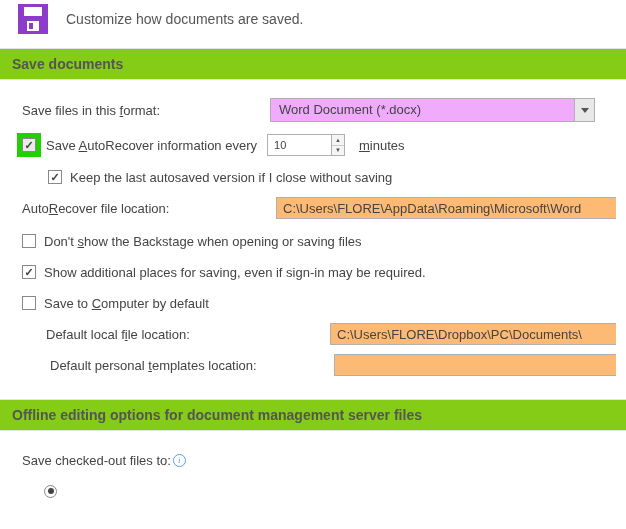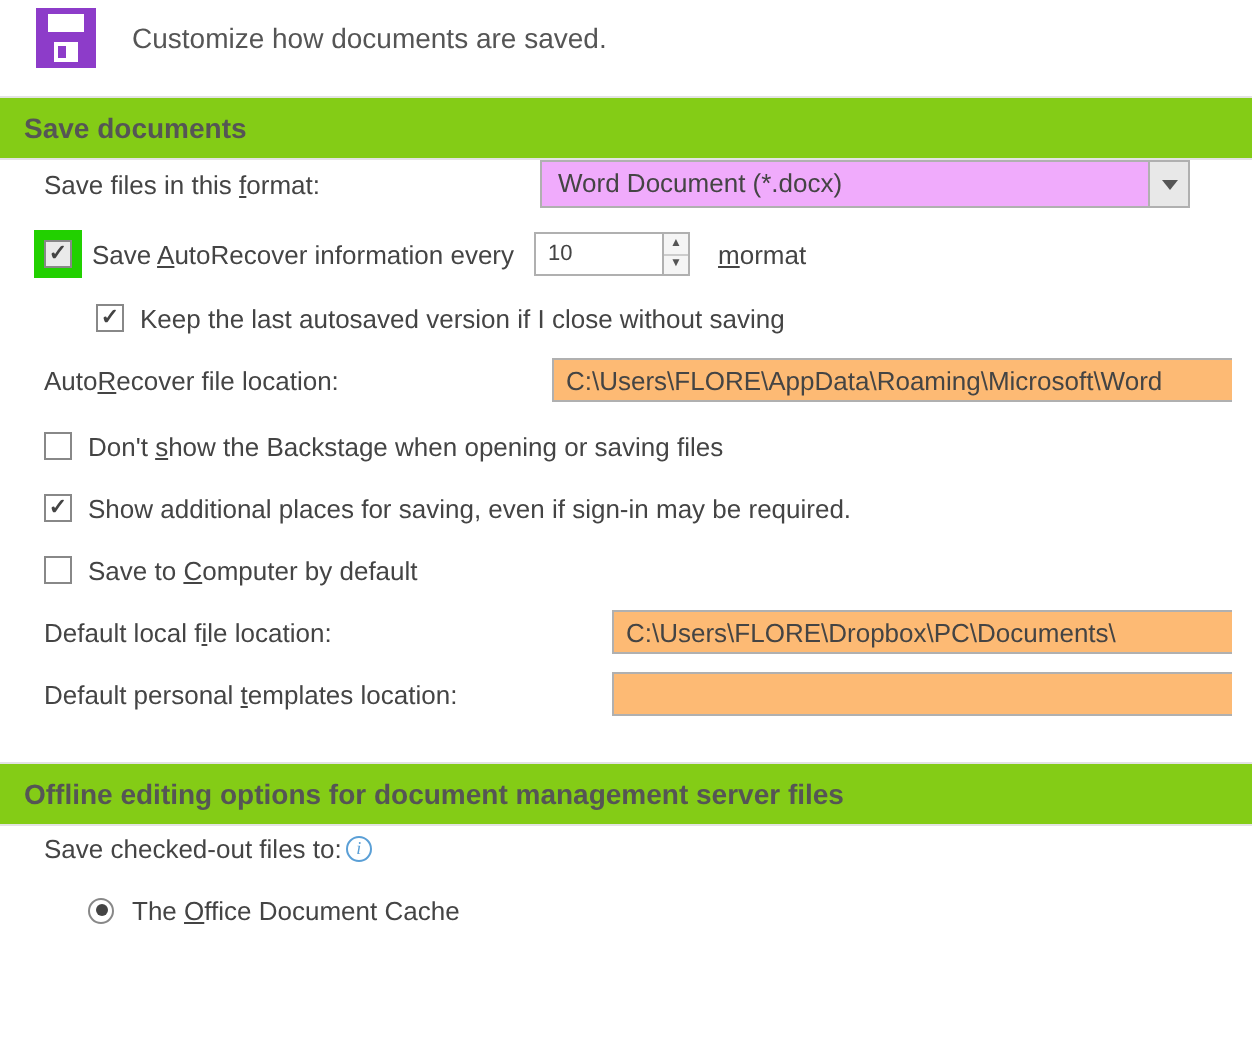--- a/index.html
+++ b/index.html
@@ -49,21 +49,21 @@
   .header-text { font-size: 14px; color: #555; }
   .section-header {
     background: #84cc16;
     padding: 7px 12px;
     font-weight: 600;
     font-size: 14px;
     color: #555;
     border-top: 1px solid #e3e3e3;
     border-bottom: 1px solid #e3e3e3;
   }
-  .section-body { padding: 0 10px 14px 22px; }
+  .section-body { padding: 18px 10px 14px 22px; }
   .row {
     display: flex;
     align-items: center;
     margin-bottom: 9px;
     min-height: 22px;
   }
   .row.gap-lg { margin-bottom: 11px; }
   .lbl { color: #444; }
   .u { text-decoration: underline; }
   .dropdown {
@@ -227,21 +227,21 @@
       <span>Save </span><span class="u">A</span><span>utoRecover information every</span>
     </span>
     <div class="spinner">
       <input type="text" value="10" style="">
       <div class="spinner-btns">
         <div>▲</div>
         <div>▼</div>
       </div>
     </div>
     <span class="lbl">
-      <span class="u">m</span><span>ormat</span>
+      <span class="u">m</span><span>inutes</span>
     </span>
   </div>
 
   <div class="row indent-2">
     <div class="chk checked"></div>
     <span class="lbl">Keep the last autosaved version if I close without saving</span>
   </div>
 
   <div class="row gap-lg" style="margin-top:6px;">
     <div class="lbl" style="width:254px;">
@@ -262,45 +262,42 @@
     <span class="lbl">Show additional places for saving, even if sign-in may be required.</span>
   </div>
 
   <div class="row">
     <div class="chk"></div>
     <span class="lbl">
       <span>Save to </span><span class="u">C</span><span>omputer by default</span>
     </span>
   </div>
 
-  <div class="row" style="margin-top:4px;">
+  <div class="row" style="margin-top:4px;margin-left:24px;">
     <div class="lbl" style="width:284px;">
       <span>Default local f</span><span class="u">i</span><span>le location:</span>
     </div>
     <input class="txtfield" style="flex: 1 1 0%; border-right: none;" value="C:\Users\FLORE\Dropbox\PC\Documents\">
   </div>
 
   <div class="row">
-    <div class="lbl" style="width:284px;">
+    <div class="lbl" style="width:284px;margin-left:28px;">
       <span>Default personal </span><span class="u">t</span><span>emplates location:</span>
     </div>
     <input class="txtfield" style="flex: 1 1 0%; border-right: none;" value="">
   </div>
 
 </div>
 
 <div class="section-header">Offline editing options for document management server files</div>
 <div class="section-body">
 
   <div class="row">
     <span class="lbl">Save checked-out files to:</span>
     <span class="info-icon">i</span>
   </div>
 
 
   <div class="row sub-indent">
     <div class="radio checked"></div>
-    <span class="lbl">
-      <span>The </span><span class="u">O</span><span>ffice Document Cache</span>
-    </span>
   </div>
 
 </div>
 
 </body></html>

